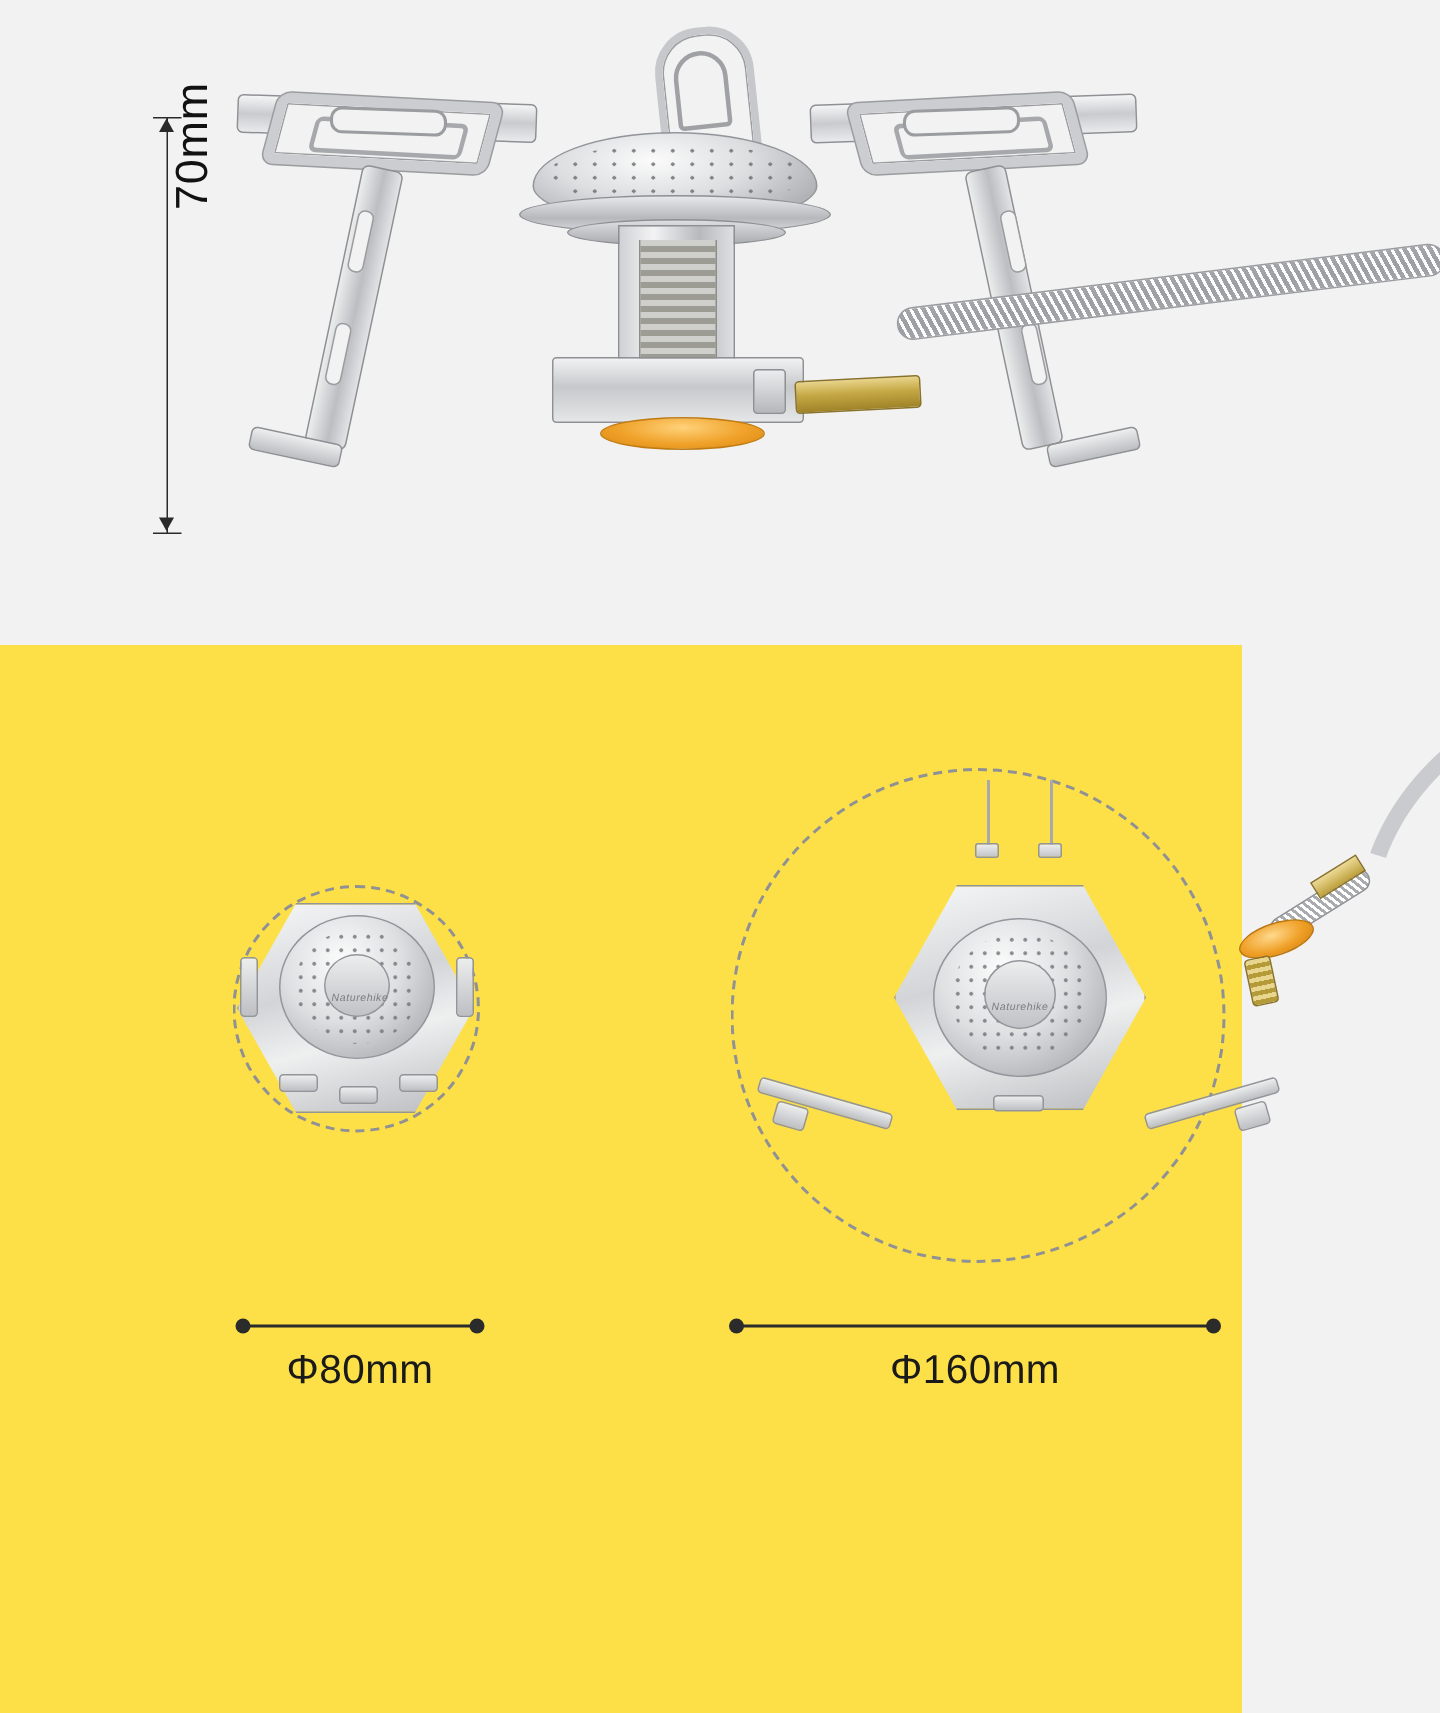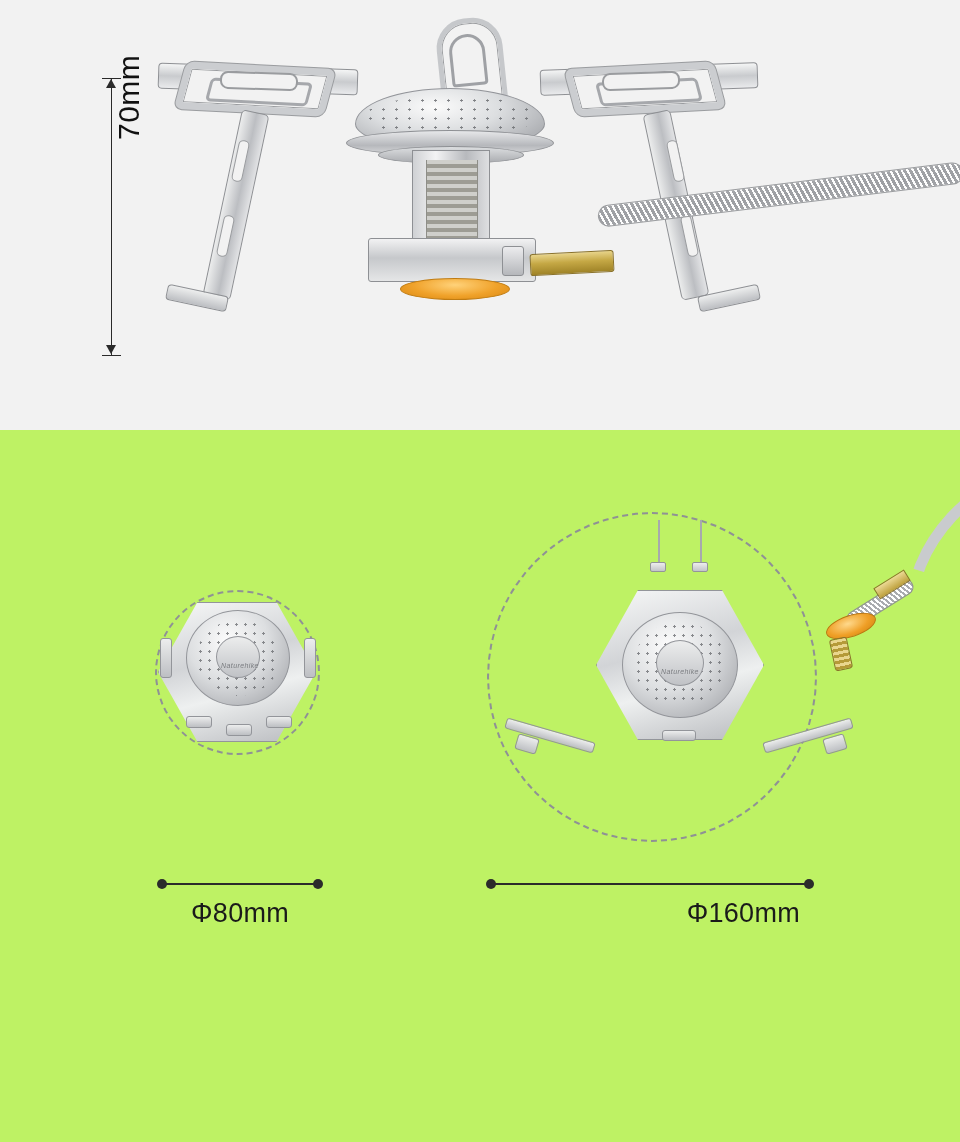--- a/index.html
+++ b/index.html
@@ -356,23 +356,23 @@
     border: 1px solid #8e9094;
     box-sizing: border-box;
     border-radius: 3px;
   }
 
   
   .bottom-section {
     position: absolute;
     left: 0;
     top: 430px;
-    width: 960px;
+    width: 828px;
     height: 712px;
-    background: #bef264;
+    background: #fde047;
   }
 
   
   .dashed-circle {
     position: absolute;
     border: 2px dashed #8f9195;
     border-radius: 50%;
     box-sizing: border-box;
   }
   .circle-small {
@@ -647,16 +647,16 @@
       <div class="dot left"></div>
       <div class="dot right"></div>
     </div>
     <div class="dim-label" style="left:140px;top:468px;width:200px;">Φ80mm</div>
 
     <div class="dim-h" style="left:487px;top:448px;width:326px;">
       <div class="h-line"></div>
       <div class="dot left"></div>
       <div class="dot right"></div>
     </div>
-    <div class="dim-label" style="left:500px;top:468px;width:300px;text-align:right;">Φ160mm</div>
+    <div class="dim-label" style="left:500px;top:468px;width:300px;">Φ160mm</div>
 
   </div>
 </div>
 
 </body></html>

